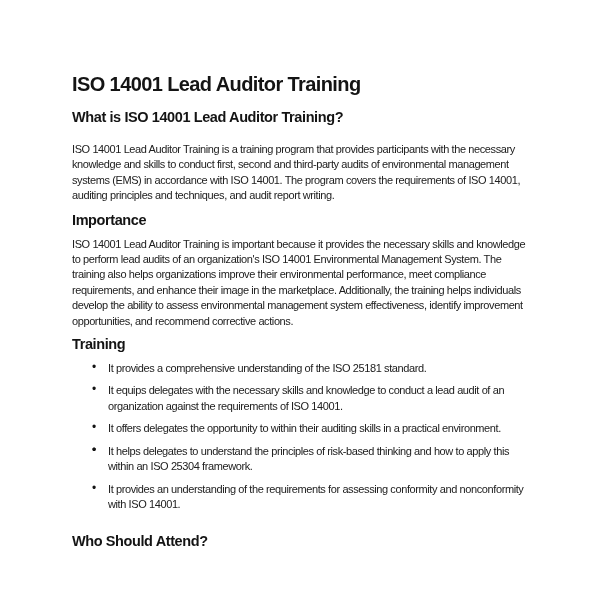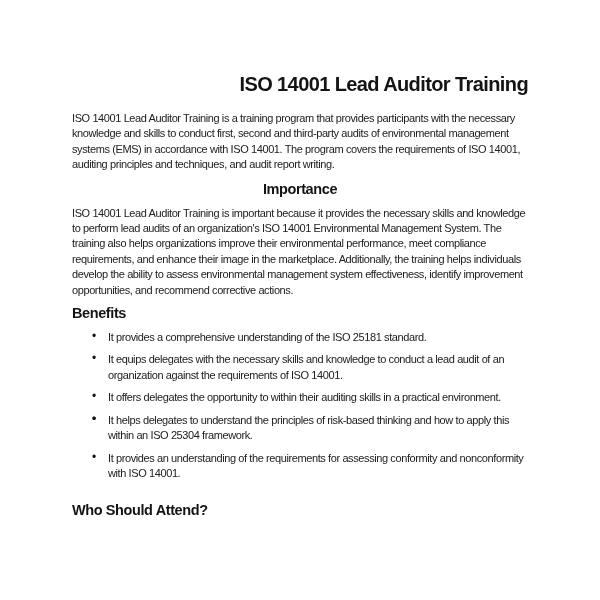--- a/index.html
+++ b/index.html
@@ -12,34 +12,34 @@
     box-sizing: border-box;
     padding: 73px 72px 0 72px;
     font-family: "Liberation Sans", sans-serif;
     color: #212121;
   }
   .doc-title {
     margin: 0;
     font-size: 20px;
     line-height: 22px;
     font-weight: bold;
-    text-align: right;
+    text-align: left;
     letter-spacing: -0.6px;
     color: #141414;
   }
   .h2 {
     margin: 0;
     font-size: 14.5px;
     line-height: 18px;
     font-weight: bold;
     letter-spacing: -0.4px;
     color: #141414;
   }
   .h2-what { margin-top: 13px; }
-  .h2-importance { margin-top: 7px; text-align: center; }
+  .h2-importance { margin-top: 7px; }
   .h2-benefits { margin-top: 6px; }
   .h2-who { margin-top: 20px; }
   .body-text {
     margin: 0;
     font-size: 11px;
     line-height: 15.4px;
     letter-spacing: -0.4px;
     color: #202020;
   }
   .p-what { margin-top: 16px; }
@@ -63,28 +63,29 @@
     color: #141414;
   }
 </style>
 </head>
 <body>
 
 <div class="page">
 
   <h1 class="doc-title">ISO 14001 Lead Auditor Training</h1>
 
+  <h2 class="h2 h2-what">What is ISO 14001 Lead Auditor Training?</h2>
 
   <p class="body-text p-what">ISO 14001 Lead Auditor Training is a training program that provides participants with the necessary knowledge and skills to conduct first, second and third-party audits of environmental management systems (EMS) in accordance with ISO 14001. The program covers the requirements of ISO 14001, auditing principles and techniques, and audit report writing.</p>
 
   <h2 class="h2 h2-importance">Importance</h2>
 
   <p class="body-text p-importance">ISO 14001 Lead Auditor Training is important because it provides the necessary skills and knowledge to perform lead audits of an organization's ISO 14001 Environmental Management System. The training also helps organizations improve their environmental performance, meet compliance requirements, and enhance their image in the marketplace. Additionally, the training helps individuals develop the ability to assess environmental management system effectiveness, identify improvement opportunities, and recommend corrective actions.</p>
 
-  <h2 class="h2 h2-benefits">Benefits</h2>
+  <h2 class="h2 h2-benefits">Training</h2>
 
   <ul class="bullet-list body-text">
     <li>
       <span class="bullet-glyph">•</span>
       <span>It provides a comprehensive understanding of the ISO 25181 standard.</span>
     </li>
     <li>
       <span class="bullet-glyph">•</span>
       <span>It equips delegates with the necessary skills and knowledge to conduct a lead audit of an organization against the requirements of ISO 14001.</span>
     </li>

